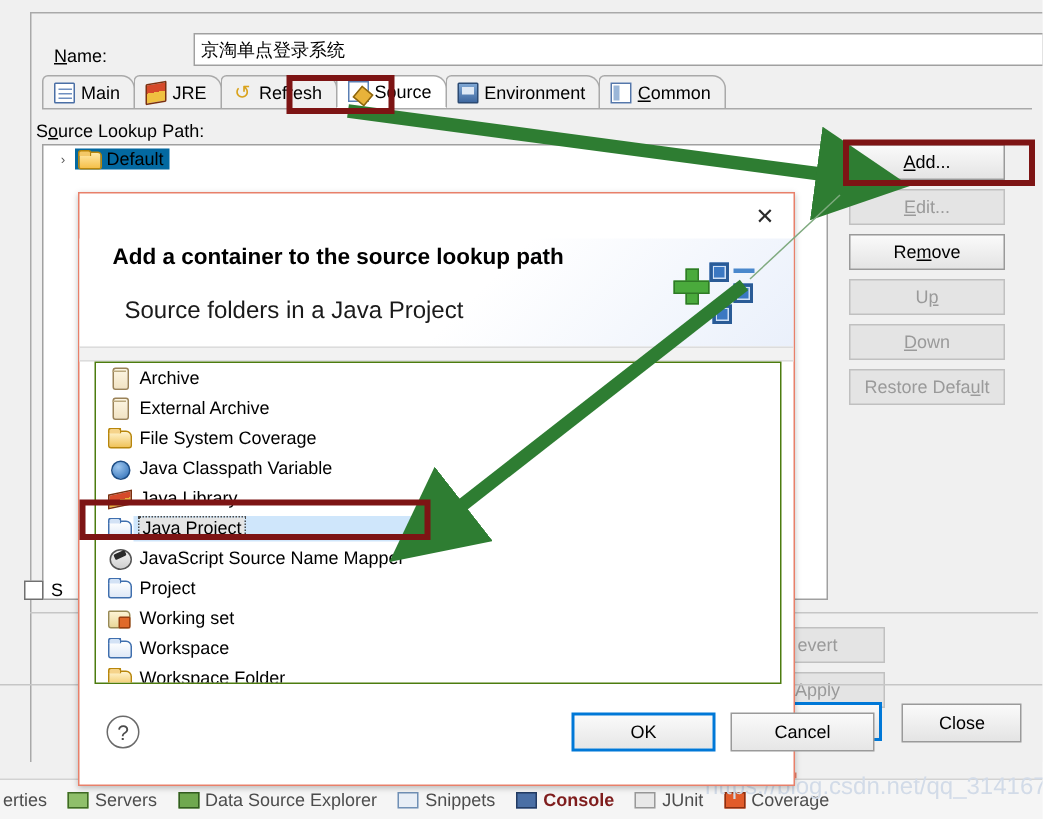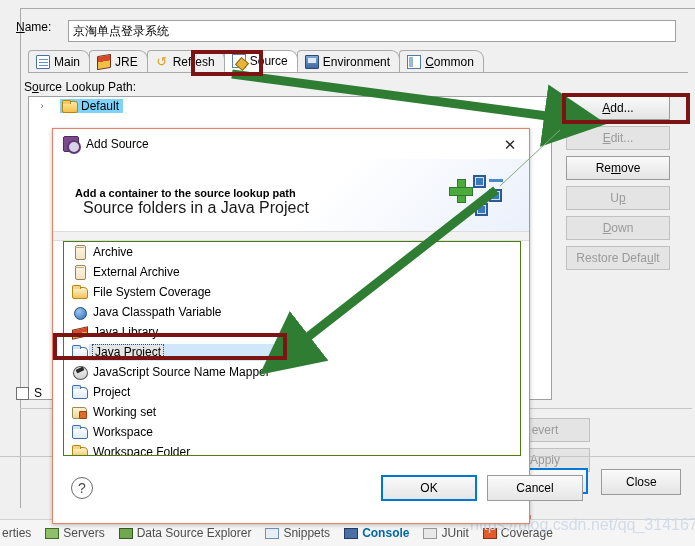--- a/index.html
+++ b/index.html
@@ -40,22 +40,22 @@
   .left-scroll .thumb {
     position:absolute; left:1px; top:260px; width:12px; height:100px; background:#cdcdcd;
   }
   .left-panel-edge {
     position:absolute; left:14px; top:60px; width:5px; height:455px; background:#f0f0f0;
     border-right:1px solid #a9a9a9;
   }
 
   
   .name-row {
-    position: absolute; left: 16px; top: 20px; width: 660px; height: 24px;
-    display: flex; align-items: flex-start;
+    position: absolute; left: 36px; top: 20px; width: 660px; height: 24px;
+    display: flex; align-items: flex-end; gap: 41px;
   }
   .name-label { width: 52px; font-size: 12px; color:#000; }
   .name-label u { text-decoration: underline; }
   .name-input {
     flex: 1; height: 22px; background: #ffffff;
     border: 1px solid #a0a0a0;
     padding: 2px 4px; font-size: 12px; font-family: "Liberation Sans", sans-serif;
     color:#000; outline: none;
   }
 
@@ -100,21 +100,21 @@
   .slp-label u { text-decoration: underline; }
   .tree-box {
     position: absolute; left: 28px; top: 96px; width: 524px; height: 304px;
     background: #ffffff; border: 1px solid #a0a0a0;
   }
   .tree-row {
     display: flex; align-items: center; gap: 3px;
     height: 18px; padding-left: 8px; font-size: 12px;
   }
   .tree-arrow { color: #5a5a5a; font-size: 9px; width: 10px; text-align:center; }
-  .tree-sel { background: #7dd3fc; padding: 0 4px 0 2px; display:flex; align-items:center; gap:4px;margin-left:10px;}
+  .tree-sel { background: #0369a1; padding: 0 4px 0 2px; display:flex; align-items:center; gap:4px;}
   .folder-ico {
     width: 15px; height: 12px; position: relative; flex: none;
   }
   .folder-ico:before {
     content:""; position:absolute; left:0; top:1px; width:14px; height:10px;
     background: linear-gradient(#ffe9a8, #f5c04a);
     border: 1px solid #b8860b; border-radius: 1px 3px 2px 2px;
   }
   .folder-ico:after {
     content:""; position:absolute; left:0px; top:0px; width:7px; height:3px;
@@ -179,21 +179,21 @@
   }
   .gear-ico:after {
     content:""; position:absolute; left:3px; top:3px; width:10px; height:10px;
     border-radius:50%; background:#d8d2e6; border:2px solid #5d3a70;
   }
   .modal-header {
     position:absolute; left:0; top:30px; width:100%; height:72px;
     background: linear-gradient(135deg,#ffffff 55%, #eaf0fb 100%);
   }
   .mh-title {
-    position:absolute; left:22px; top:28px; font-size:11px; font-weight:bold; color:#000;
+    position:absolute; left:22px; top:4px; font-size:15px; font-weight:bold; color:#000;
   }
   .mh-sub { position:absolute; left:30px; top:40px; font-size:16px; color:#1a1a1a; }
   .mh-art { position:absolute; right:18px; top:6px; width:62px; height:56px; }
   .plus-green {
     position:absolute; left:0; top:14px; width:22px; height:22px;
   }
   .plus-green:before {
     content:""; position:absolute; left:8px; top:0; width:7px; height:22px;
     background:#4aaa3c; border:1px solid #2f7a26;
   }
@@ -276,21 +276,21 @@
   svg.anno { position:absolute; left:0; top:0; width:695px; height:546px; z-index:35; pointer-events:none;}
 
   
   .viewbar {
     position:absolute; left:0; top:519px; width:695px; height:27px;
     background:#f5f5f5; border-top:1px solid #d2d2d2;
     display:flex; align-items:center; gap:14px; padding-left:2px;
     font-size:12px; color:#4d4d4d; overflow:hidden; white-space:nowrap;
   }
   .vtab { display:flex; align-items:center; gap:4px; }
-  .vtab.active { color:#0369a1; font-weight:bold; }
+  .vtab.active { color:#7f1d1d; font-weight:bold; }
   .vico { width:14px; height:11px; flex:none; border:1px solid #7a8a9a; background:#cfd8e2; }
   .vico.srv { background:#8fbf6a; border-color:#3f6a24; }
   .vico.ds { background:#6fa84f; border-color:#335c20; }
   .vico.snip { background:#e8eef6; border-color:#7090b5; }
   .vico.cons { background:#4a6fa5; border-color:#223b63; }
   .vico.junit { background:#e8e8e8; border-color:#999; }
   .vico.cov { background:#e15b2a; border-color:#8c2f10; }
   .watermark {
     position:absolute; left:470px; top:516px; font-size:16px; color:#d2dbe8;
     font-family:"Liberation Sans", sans-serif; z-index:2; white-space:nowrap;
@@ -379,24 +379,20 @@
 
     <div class="sep-line2"></div>
 
     <div class="run-close">
       <span class="btn default"><u>R</u>un</span>
       <span class="btn">Close</span>
     </div>
   </div>
 
   <div class="modal">
-    <div class="modal-title">
-      <span class="gear-ico"></span>
-      <span>Add Source</span>
-    </div>
     <div class="modal-close">✕</div>
 
     <div class="modal-header">
       <div class="mh-title">Add a container to the source lookup path</div>
       <div class="mh-sub">Source folders in a Java Project</div>
       <div class="mh-art">
         <span class="plus-green"></span>
         <span class="blue-line"></span>
         <span class="blue-sq bs1"></span>
         <span class="blue-sq bs2"></span>

